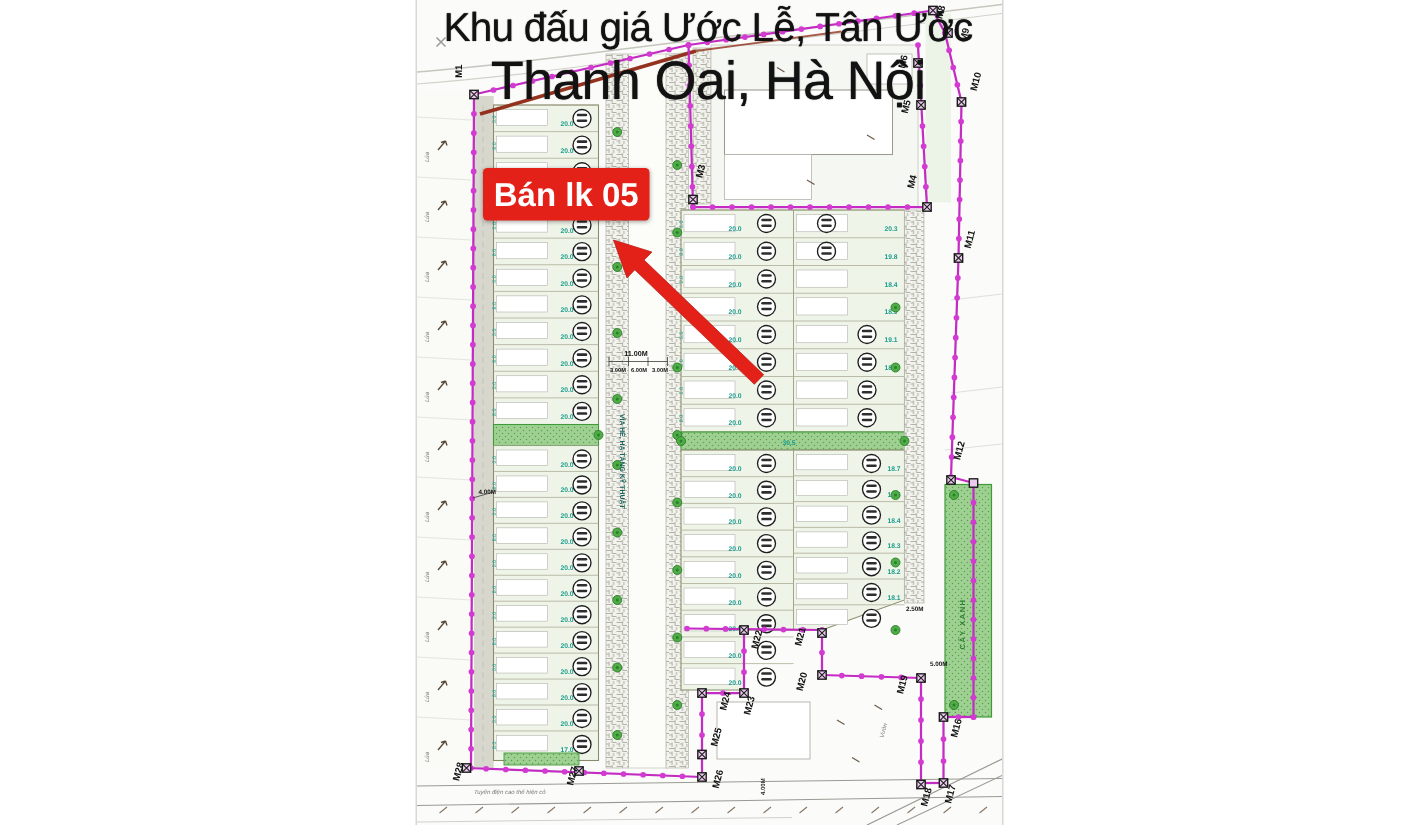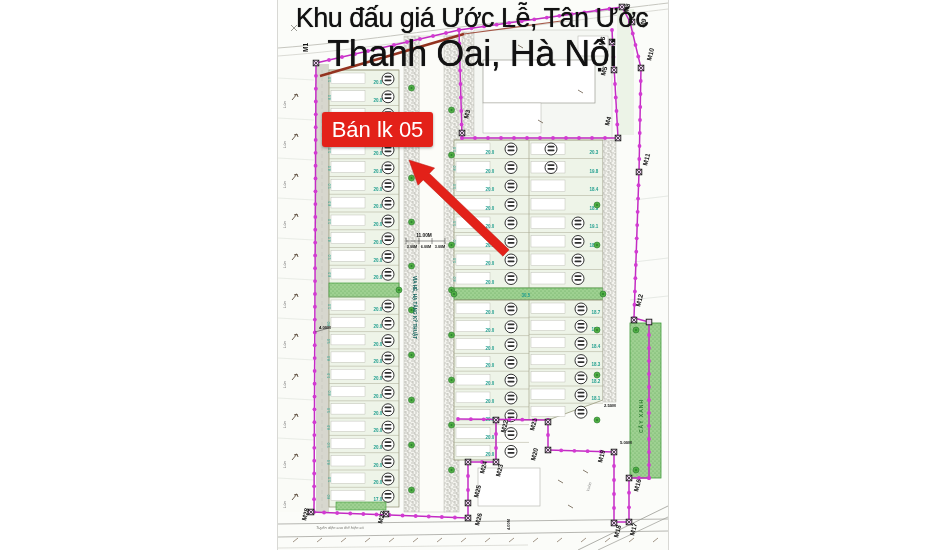--- a/index.html
+++ b/index.html
@@ -5,21 +5,21 @@
   html,body{margin:0;padding:0;background:#ffffff;font-family:"Liberation Sans",sans-serif;}
   #stage{position:relative;width:936px;height:550px;background:#ffffff;overflow:hidden;}
   #map-photo{position:absolute;left:277px;top:0;width:390px;height:550px;background:#fbfcf9;
     border-left:1px solid #d8d8d4;border-right:1px solid #d8d8d4;}
   #map-svg{position:absolute;left:0;top:0;}
   .title-line{position:absolute;left:277px;width:390px;text-align:center;color:#121212;
     text-shadow:0 0 .7px #121212;white-space:nowrap;letter-spacing:-.5px;}
   #title1{top:3px;font-size:27px;}
   #title2{top:33px;font-size:36px;}
   #sale-tag{position:absolute;left:322px;top:112px;width:111px;height:35px;background:#e32119;
-    color:#fff;font-size:22px;font-weight:normal;text-align:center;line-height:35px;border-radius:3px;
+    color:#fff;font-size:22px;font-weight:bold;text-align:center;line-height:35px;border-radius:3px;
     box-shadow:0 1px 3px rgba(0,0,0,.35);white-space:nowrap;}
 </style>
 </head>
 <body>
 
 <div id="stage">
   <div id="map-photo">
     <svg id="map-svg" width="390" height="550" viewBox="0 0 390 550">
         <defs>
           <pattern id="stone" width="7" height="6" patternUnits="userSpaceOnUse">

